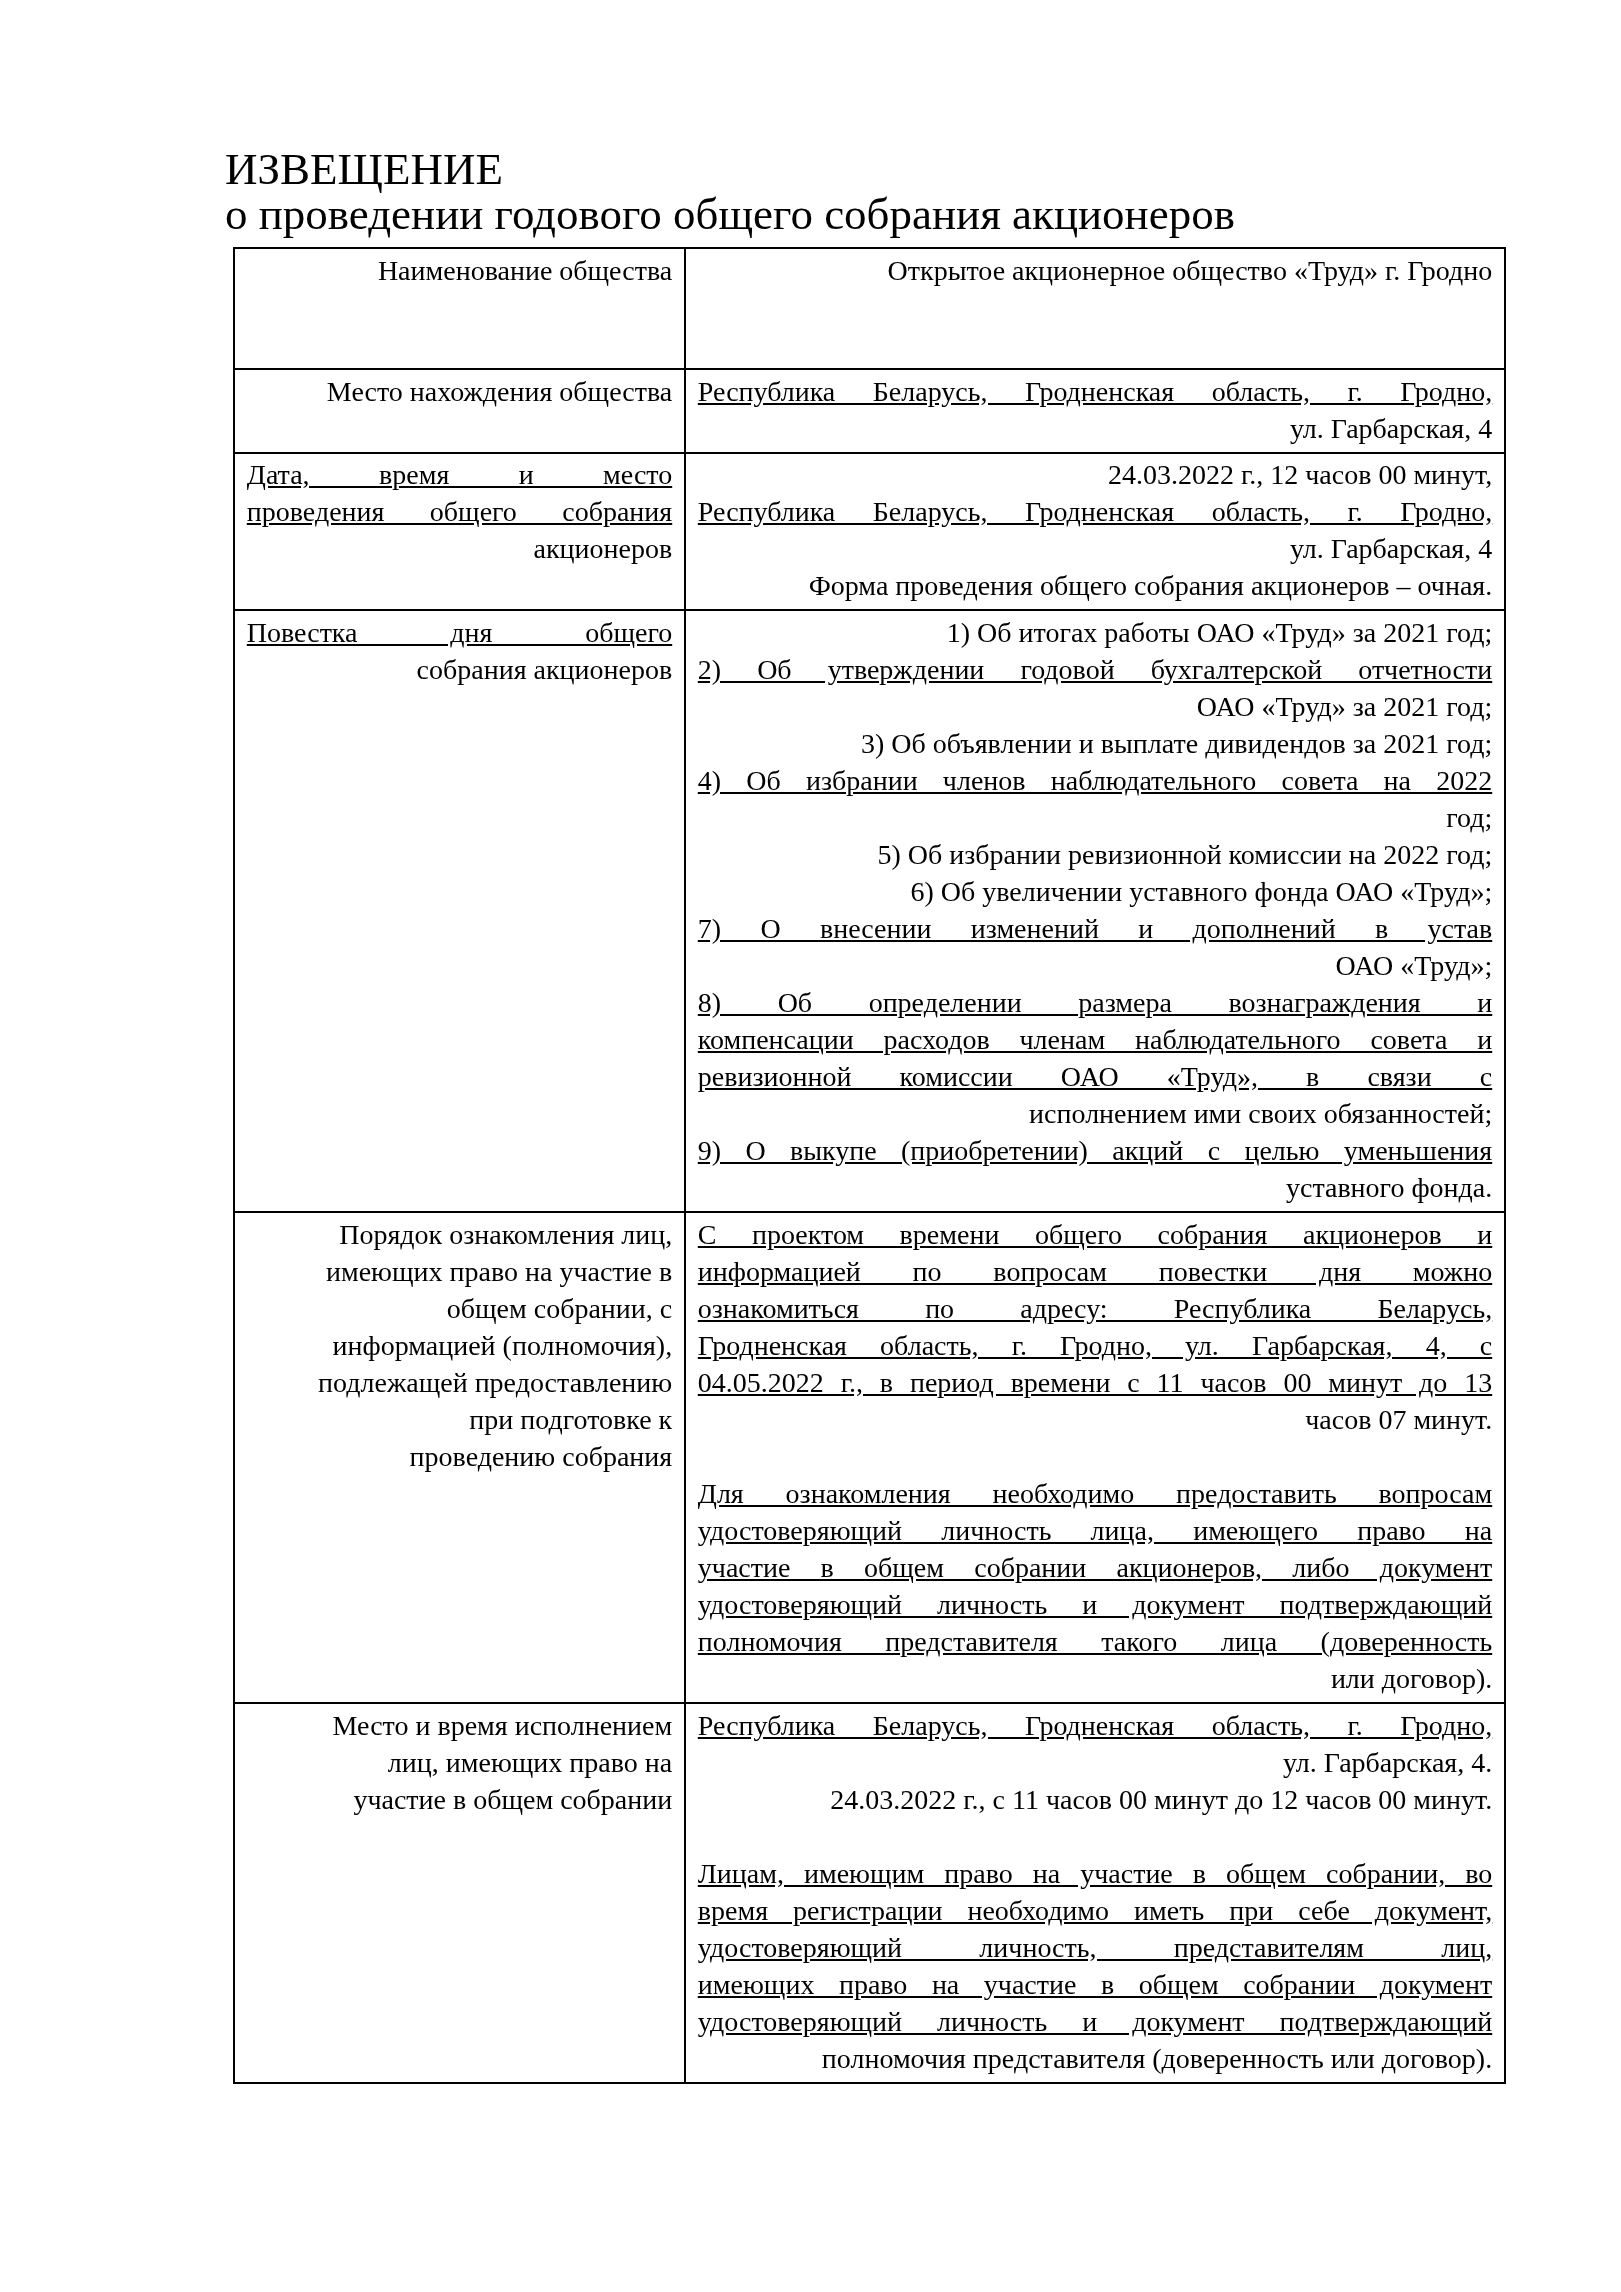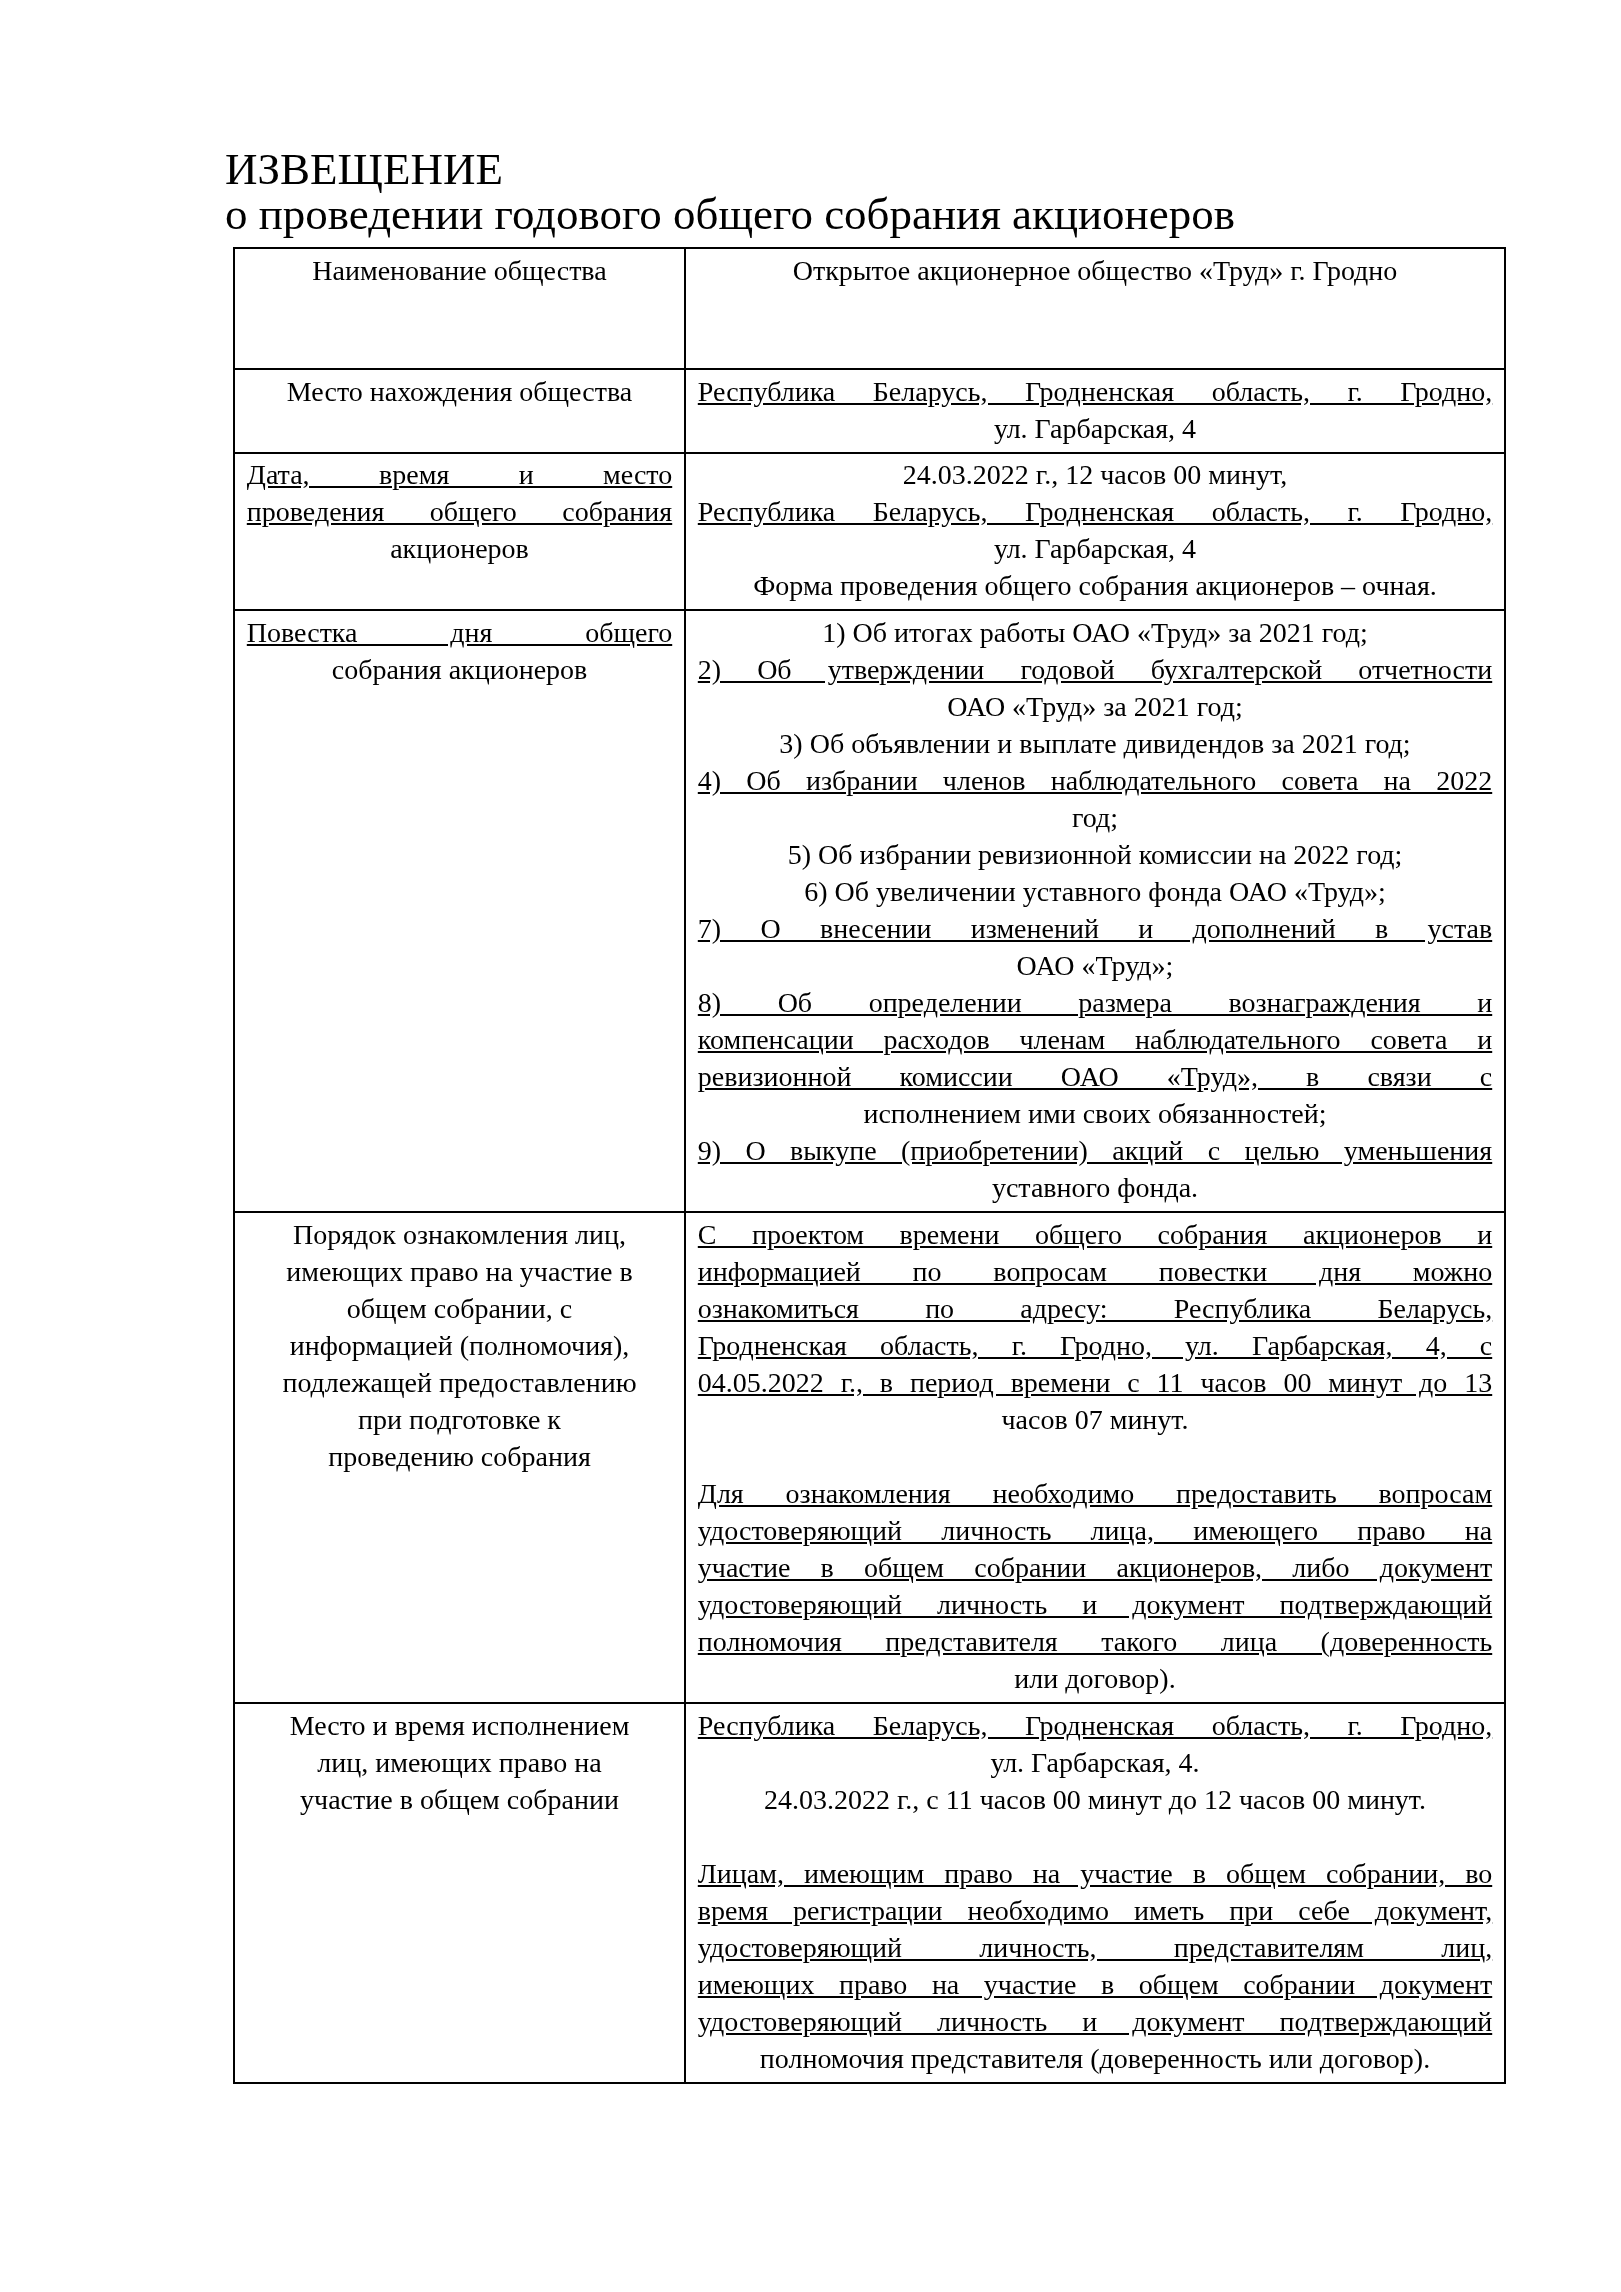--- a/index.html
+++ b/index.html
@@ -47,21 +47,21 @@
     min-height: 37px;
     white-space: nowrap;
     overflow: visible;
   }
   .ln.j {  
     white-space: normal;
     text-align: justify;
     text-align-last: justify;
     text-decoration: underline;
   }
-  .ln.l { text-align: center; }
+  .ln.l { text-align: right; }
   .ln.s { }
 </style>
 </head>
 <body>
 
 <div class="page">
   <div class="header">
     <div class="title">ИЗВЕЩЕНИЕ</div>
     <div class="subtitle">о проведении годового общего собрания акционеров</div>
   </div>

